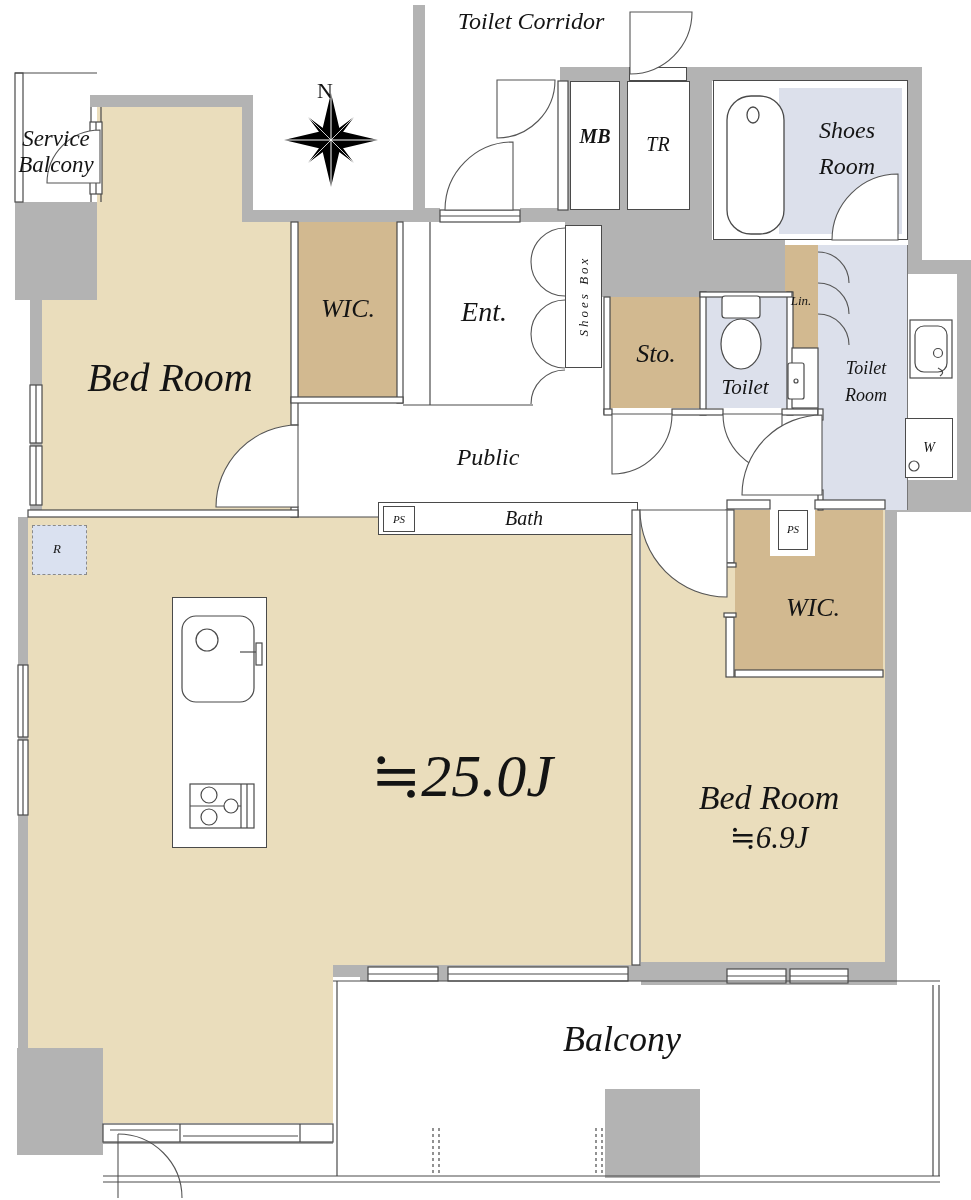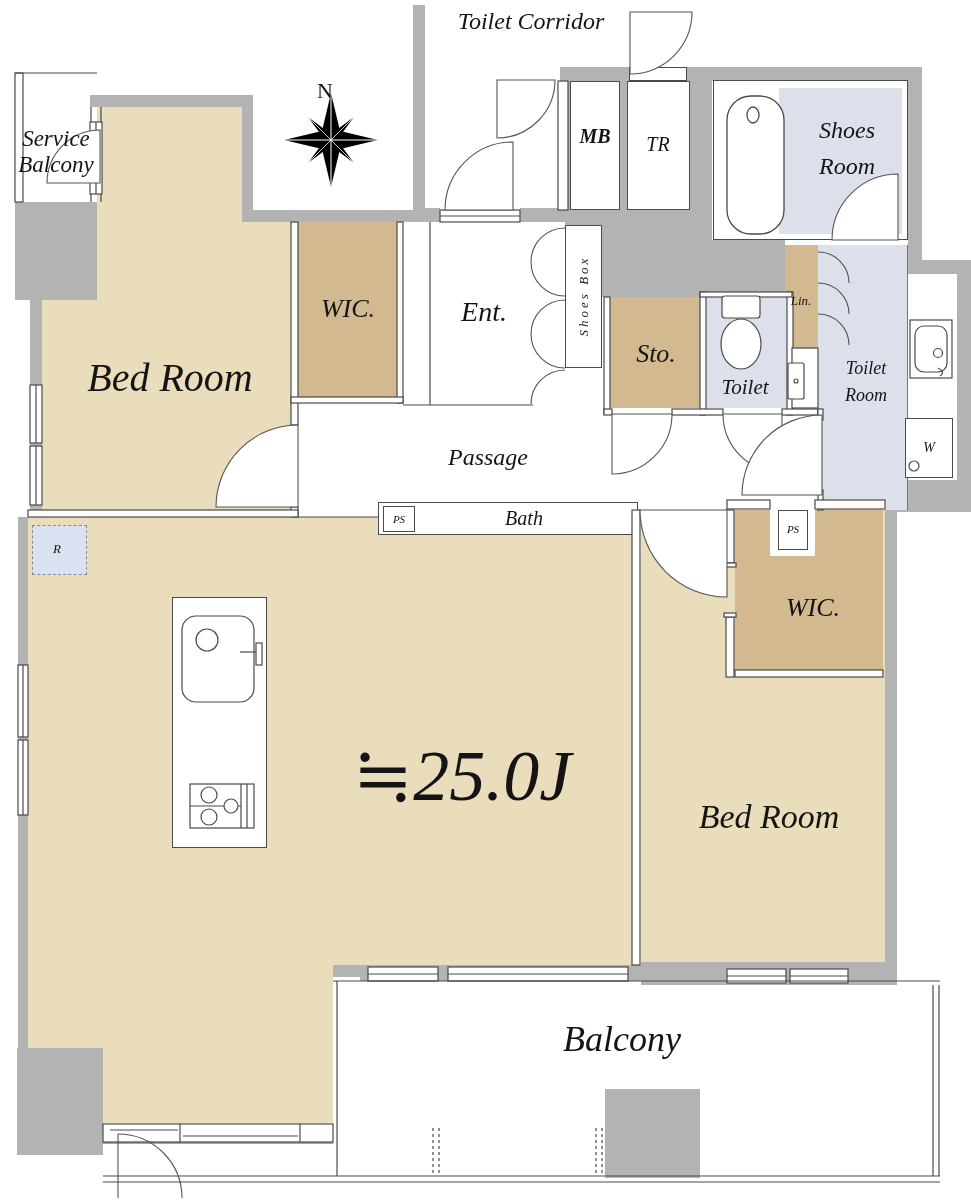--- a/index.html
+++ b/index.html
@@ -244,28 +244,29 @@
   <div class="lbl" style="left:348px;top:309px;font-size:26px;">WIC.</div>
   <div class="lbl" style="left:484px;top:312px;font-size:28px;">Ent.</div>
   <div class="lbl vert" style="left:584px;top:296px;font-size:13px;">Shoes Box</div>
   <div class="lbl" style="left:656px;top:354px;font-size:26px;">Sto.</div>
   <div class="lbl" style="left:745px;top:387px;font-size:21px;">Toilet</div>
   <div class="lbl" style="left:801px;top:301px;font-size:13px;">Lin.</div>
   <div class="lbl" style="left:866px;top:382px;font-size:18px;line-height:1.5;">
     <div>Toilet</div>
     <div>Room</div>
   </div>
-  <div class="lbl" style="left:488px;top:458px;font-size:24px;">Passage</div>
+  <div class="lbl" style="left:488px;top:458px;font-size:24px;">Public</div>
   <div class="lbl" style="left:524px;top:518px;font-size:20px;">Bath</div>
   <div class="lbl" style="left:399px;top:519px;font-size:11px;">PS</div>
   <div class="lbl" style="left:793px;top:529px;font-size:11px;">PS</div>
   <div class="lbl" style="left:462px;top:765px;">
-    <div style="font-size:72px;margin-top:22px;">≒25.0J</div>
+    <div style="font-size:60px;margin-top:22px;">≒25.0J</div>
   </div>
   <div class="lbl" style="left:769px;top:817px;">
     <div style="font-size:34px;">Bed Room</div>
+    <div style="font-size:31px;margin-top:3px;">≒6.9J</div>
   </div>
   <div class="lbl" style="left:813px;top:608px;font-size:26px;">WIC.</div>
   <div class="lbl" style="left:622px;top:1040px;font-size:36px;">Balcony</div>
   <div class="lbl" style="left:57px;top:549px;font-size:13px;">R</div>
   <div class="lbl" style="left:929px;top:448px;font-size:14px;">W</div>
 
 </div>
 
 </body></html>

